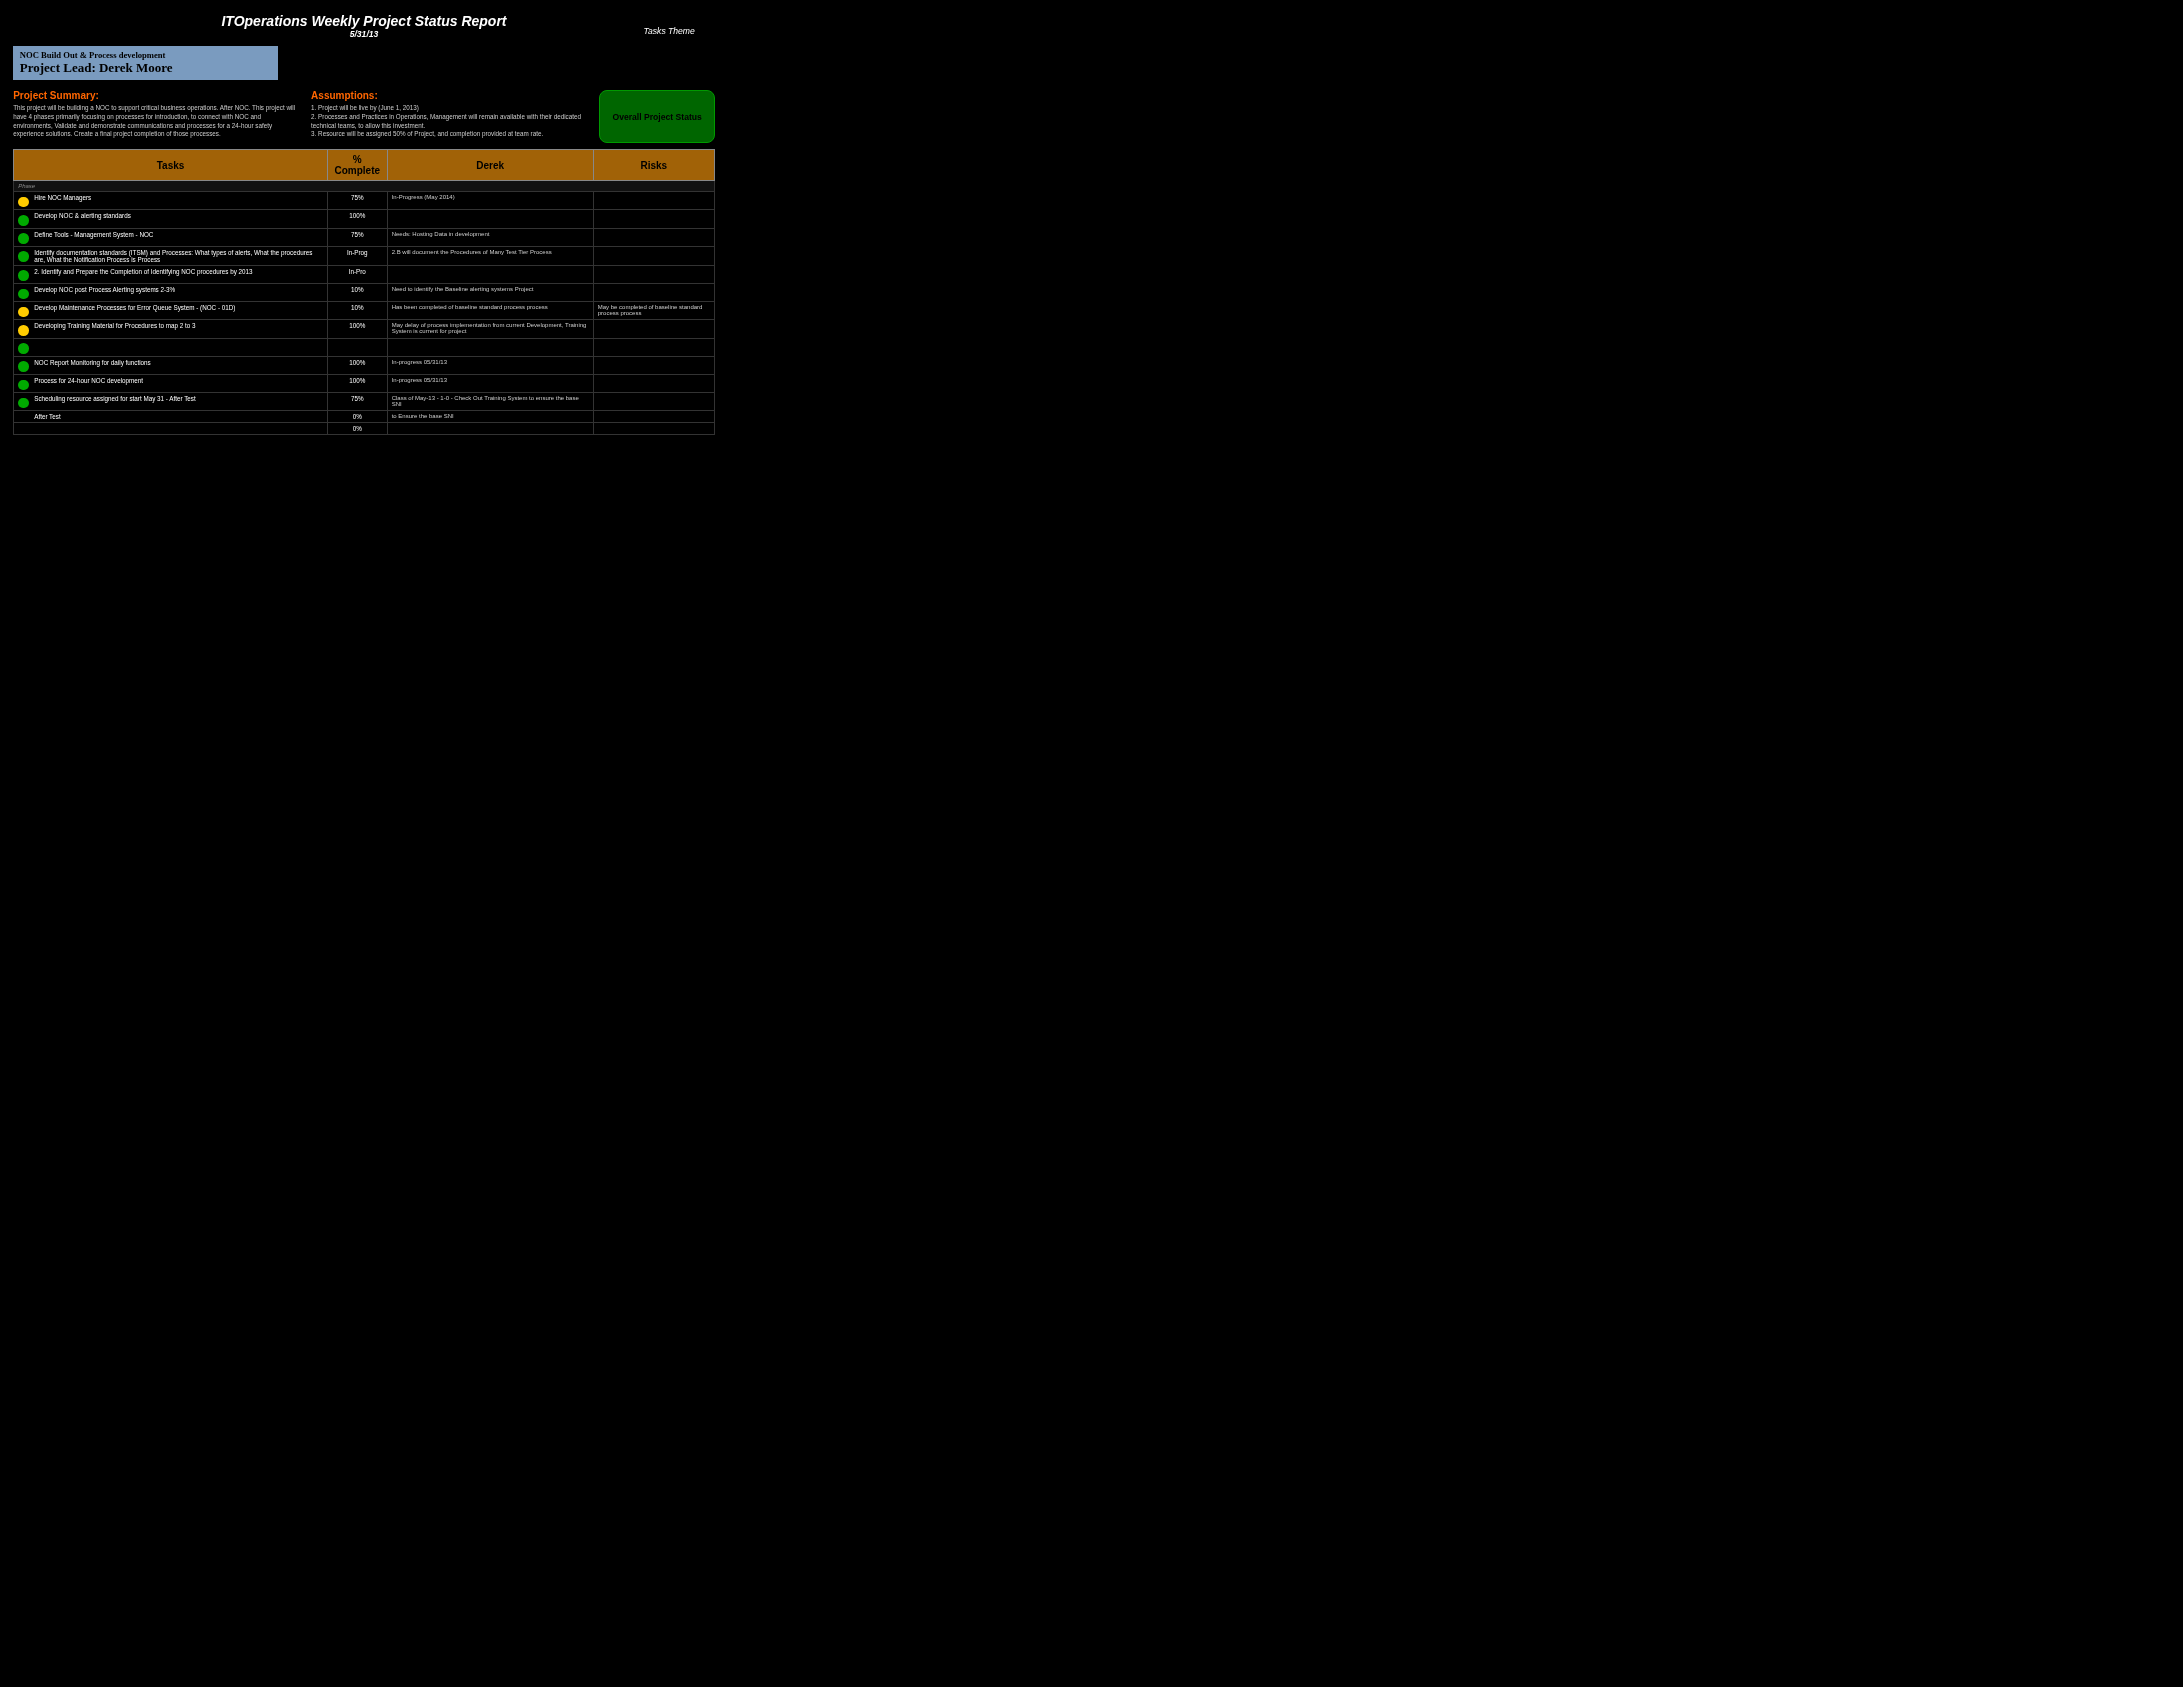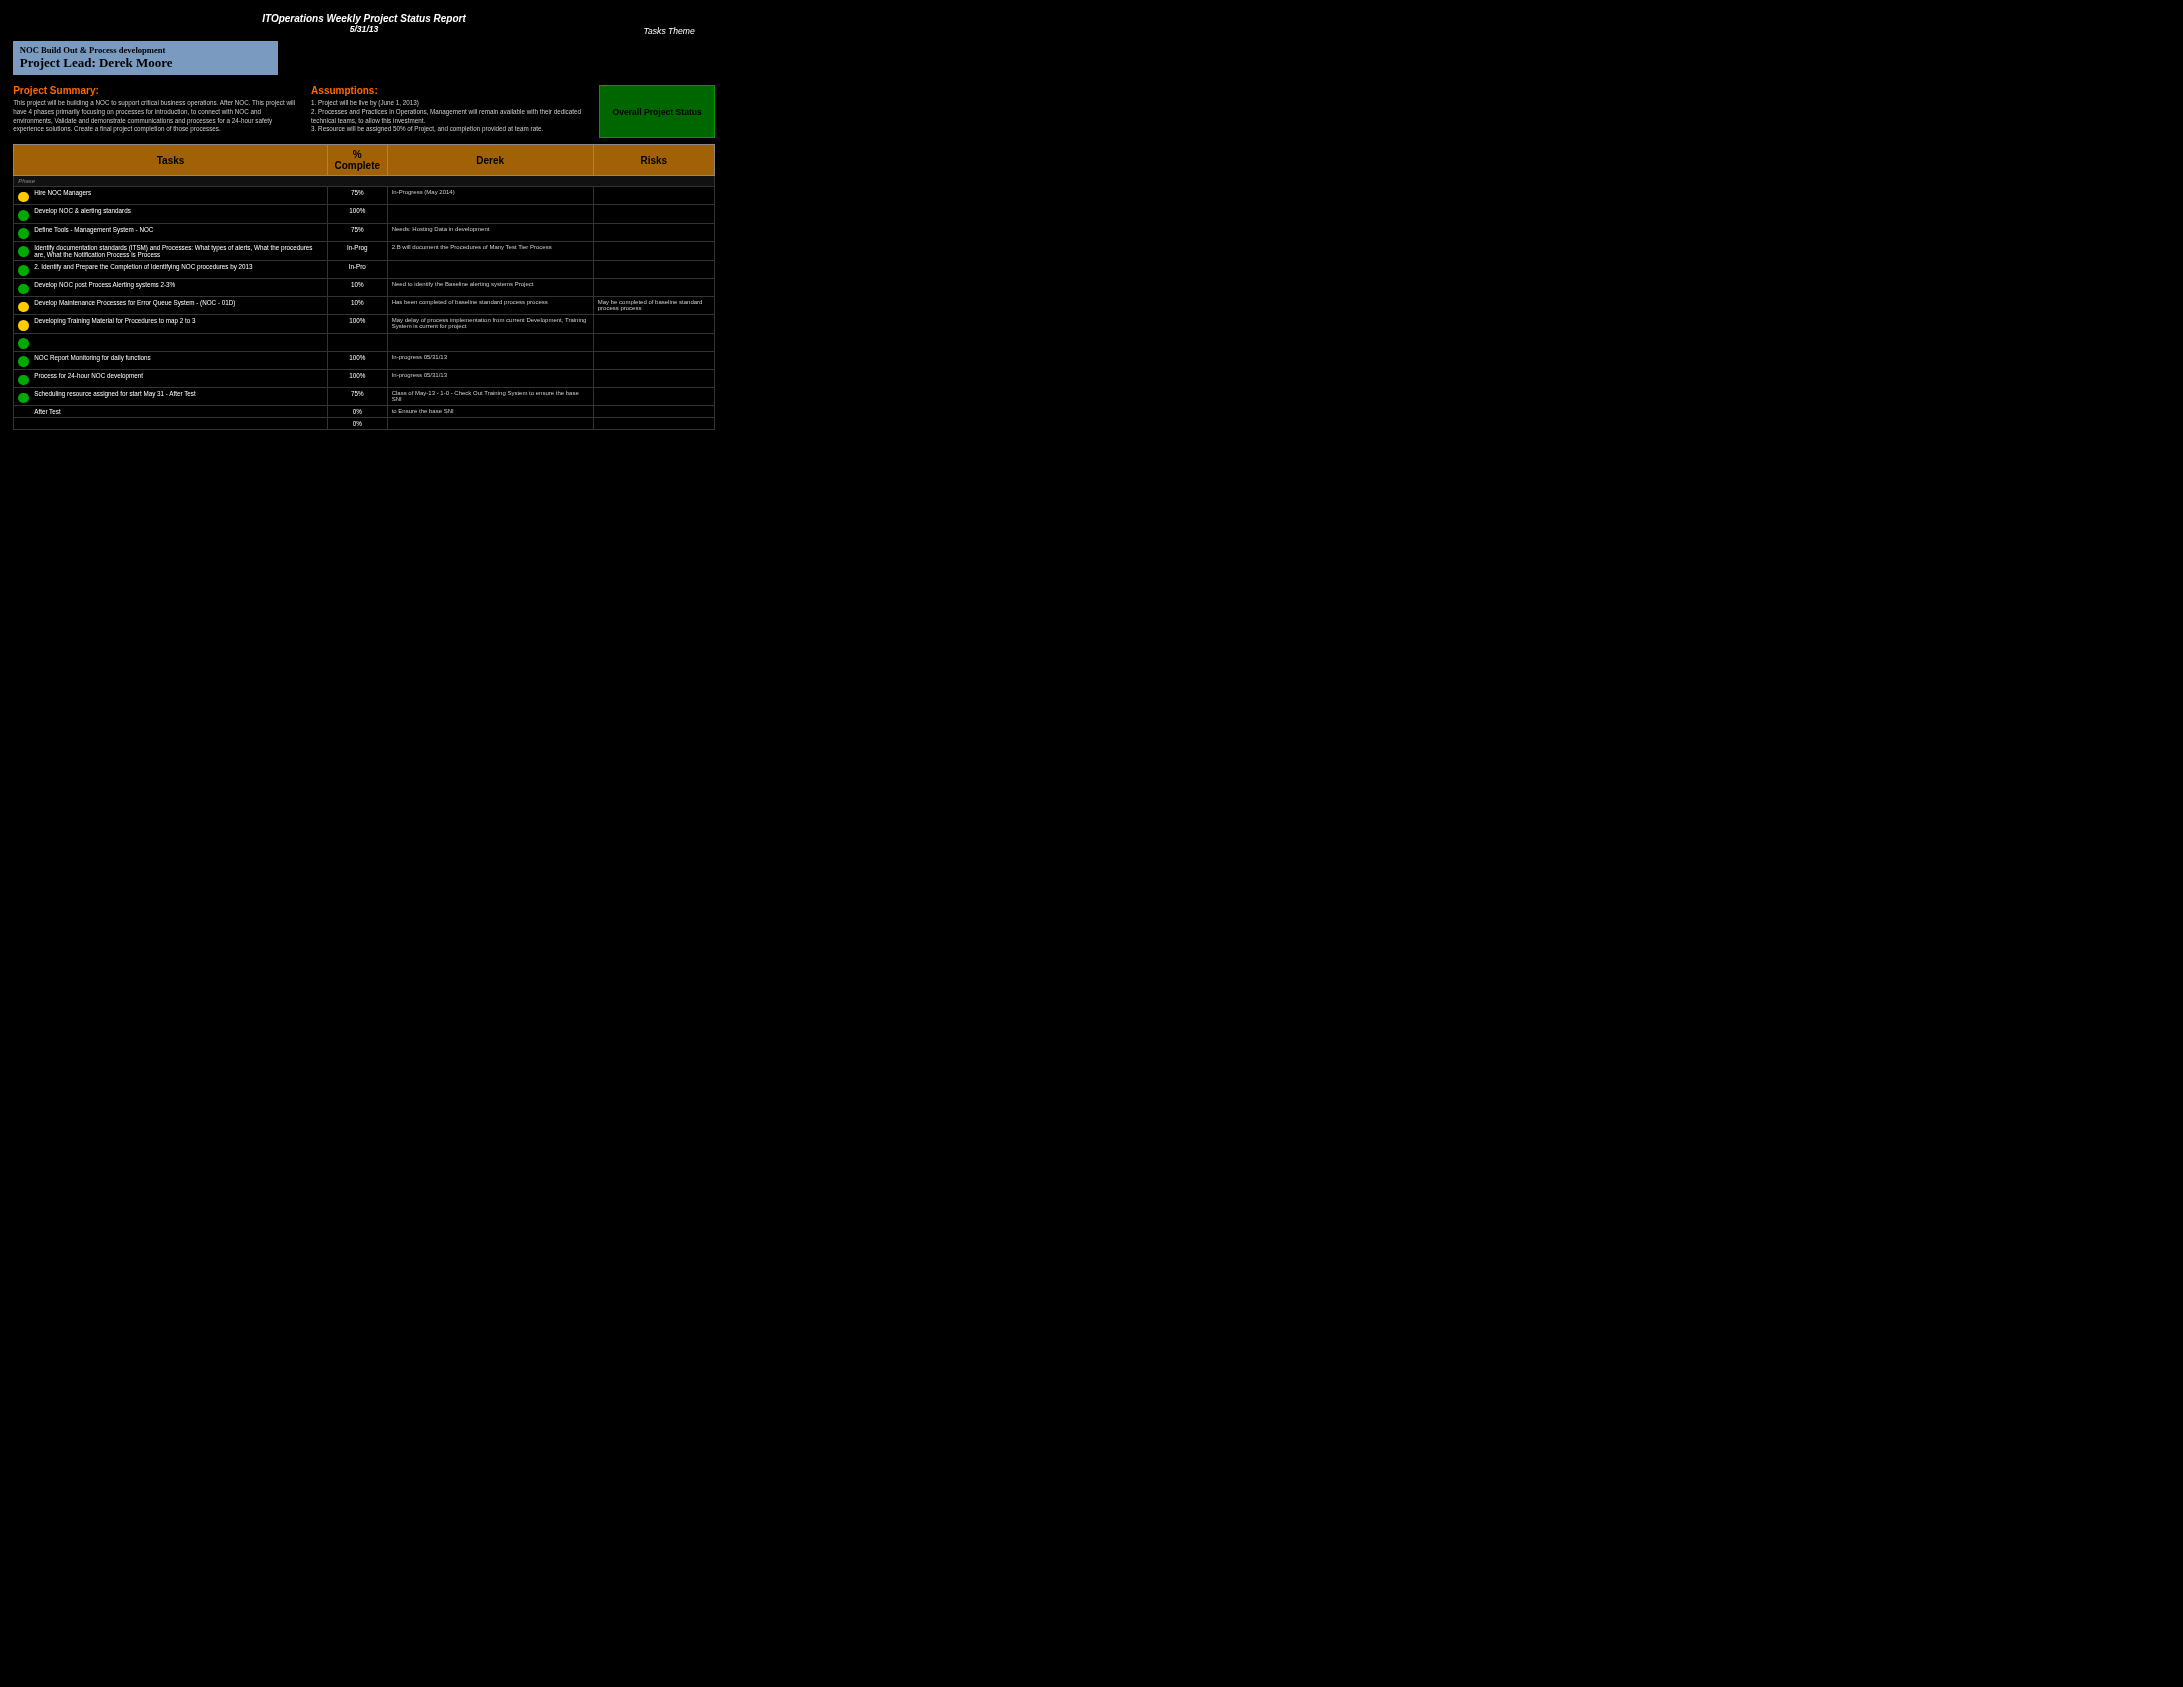--- a/index.html
+++ b/index.html
@@ -10,21 +10,21 @@
       width: 728px;
       min-height: 562px;
       padding: 13.2px;
       font-size: 7.3px;
     }
     .page-header {
       text-align: center;
       margin-bottom: 6.6px;
     }
     .page-title {
-      font-size: 10px;
+      font-size: 14px;
       font-weight: bold;
       color: #fff;
       font-style: italic;
     }
     .page-subtitle {
       font-size: 8.6px;
       color: #fff;
       font-style: italic;
       font-weight: bold;
     }
@@ -77,21 +77,21 @@
     .section-text {
       font-size: 6.3px;
       color: #ccc;
       line-height: 1.4;
     }
     .overall-status-box {
       position: absolute;
       right: 0;
       top: 0;
       background: #006600;
-      border-radius: 0;
+      border-radius: 8px;
       padding: 13.2px 12px;
       min-width: 106px;
       min-height: 53px;
       display: flex;
       align-items: center;
       justify-content: center;
       border: 1.3px solid #009900;
     }
     .overall-status-label {
       font-size: 8.6px;

